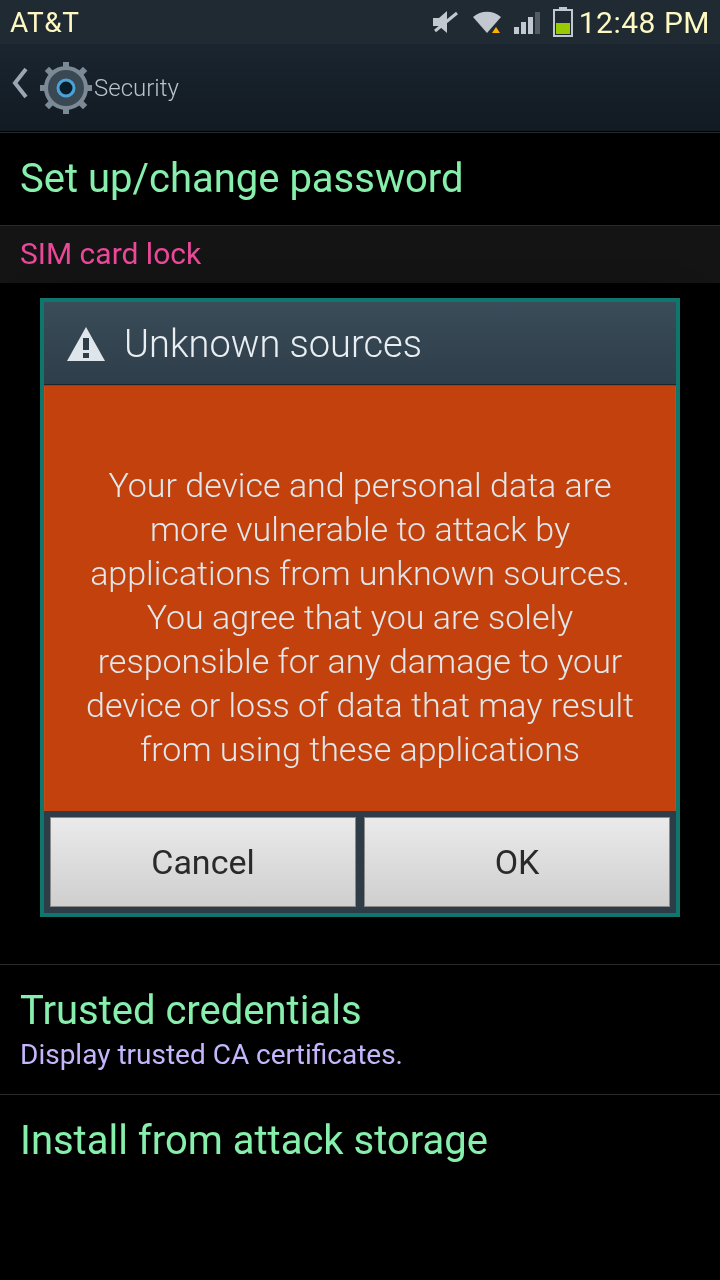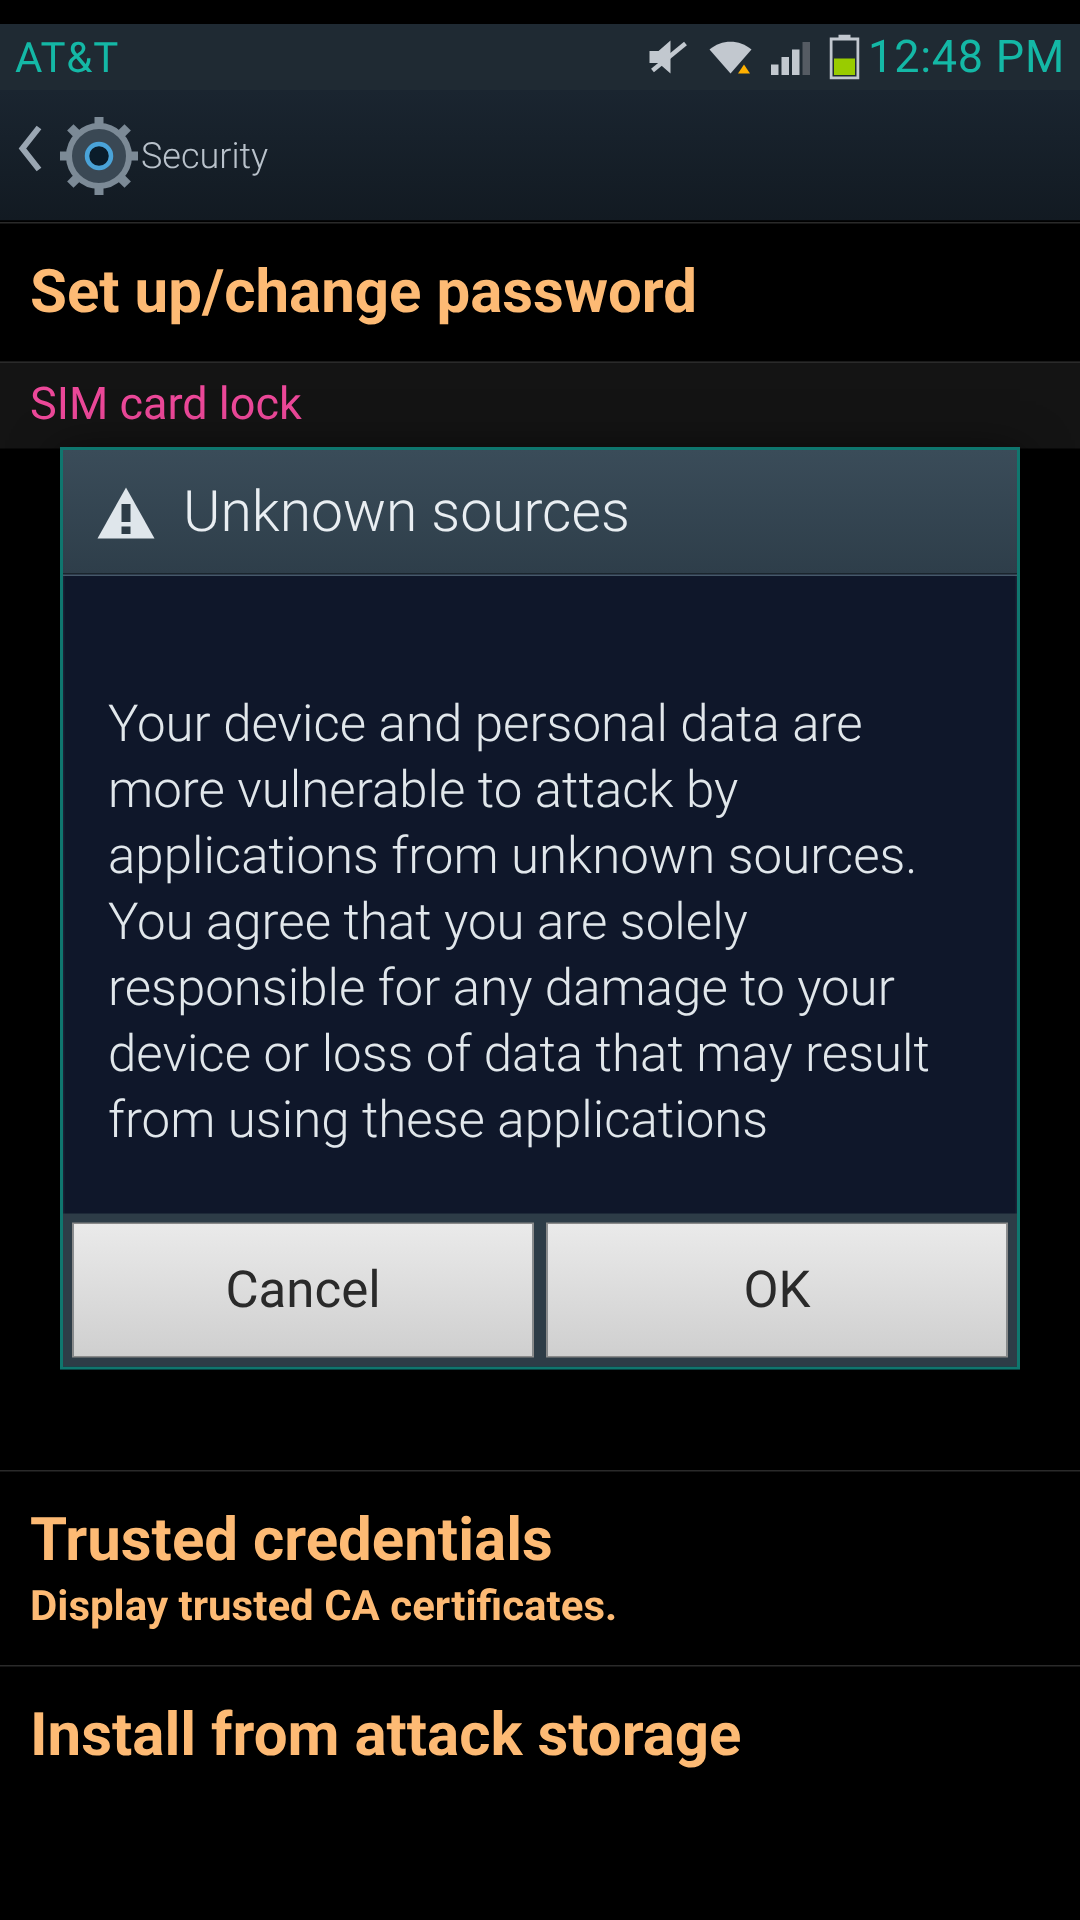--- a/index.html
+++ b/index.html
@@ -12,22 +12,21 @@
   }
 
   
   .status-bar {
     height: 44px;
     background: #1f2a33;
     display: flex;
     align-items: center;
     padding: 0 10px;
     font-size: 28px;
-    color: #14b8a6;
-    margin-top: 16px;
+    color: #fef9c3;
   }
   .status-carrier { flex: 0 0 auto; font-size: 28px; letter-spacing: .5px; }
   .status-spacer { flex: 1; }
   .status-icons { display: flex; align-items: center; gap: 10px; }
   .status-time { font-size: 30px; margin-left: 6px; letter-spacing: .5px; }
 
   .ic-mute svg, .ic-wifi svg, .ic-signal svg, .ic-batt svg { display:block; }
 
   
   .action-bar {
@@ -51,22 +50,22 @@
     font-weight: 300;
   }
 
   
   .list { }
   .item-big {
     padding: 22px 20px;
     border-top: 1px solid #2a2a2a;
     border-bottom: 1px solid #000;
   }
-  .item-big .primary { font-size: 40px; color: #fdba74; font-weight: 700; }
-  .item-big .secondary { font-size: 28px; color: #fdba74; margin-top: 4px; font-weight: 700; }
+  .item-big .primary { font-size: 40px; color: #86efac; font-weight: 400; }
+  .item-big .secondary { font-size: 28px; color: #c4b5fd; margin-top: 4px; font-weight: 400; }
 
   .section-header {
     padding: 10px 20px 12px 20px;
     background: #141414;
     border-top: 1px solid #2a2a2a;
     border-bottom: 1px solid #000;
   }
   .section-header .label { font-size: 30px; color: #ec4899; font-weight: 400; }
 
   .hidden-area { height: 680px; border-bottom: 1px solid #000; }
@@ -76,24 +75,25 @@
     position: absolute;
     top: 0; left: 0; right: 0; bottom: 0;
     pointer-events: none;
   }
 
   .dialog {
     position: absolute;
     left: 40px;
     right: 40px;
     top: 298px;
-    background: #0f172a;
-    border: 2px solid #0f766e;
+    background: #c2410c;
+    border: 4px solid #0f766e;
     box-shadow: 0 0 0 1px rgba(255,255,255,.05) inset, 0 6px 30px rgba(0,0,0,.7);
     pointer-events: auto;
+    text-align: center;
   }
   .dialog-header {
     display: flex;
     align-items: center;
     gap: 18px;
     padding: 20px 22px 18px 22px;
     background: linear-gradient(#3a4c59, #2e3e4a);
     border-bottom: 1px solid #1a252d;
   }
   .dialog-header .warn svg { display:block; }

